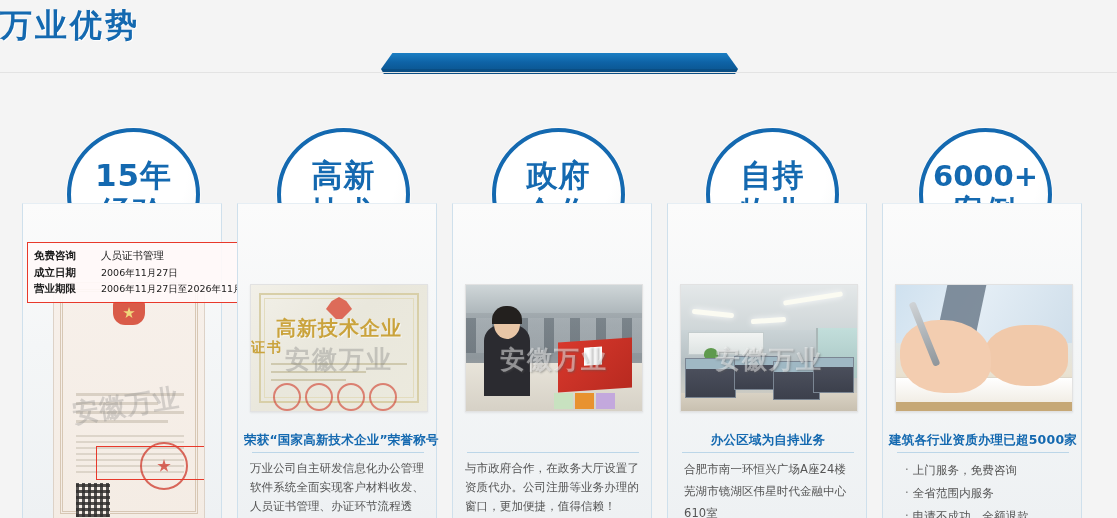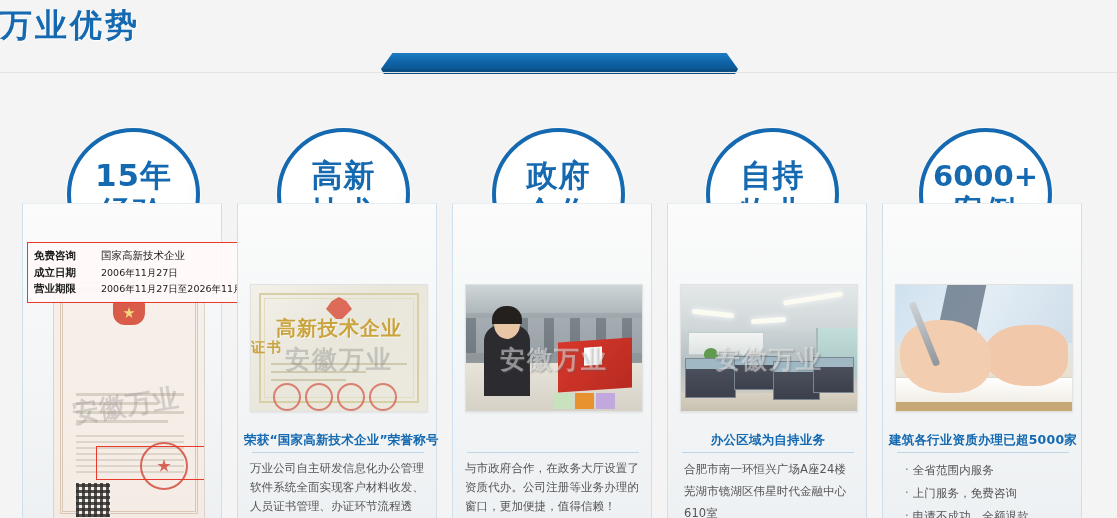--- a/index.html
+++ b/index.html
@@ -317,21 +317,21 @@
           </div>
           <div class="lic-qr"></div>
           <div class="lic-seal"></div>
           <div class="lic-mark">安徽万业</div>
           <div class="lic-annot-box2"></div>
         </div>
 
         <div class="lic-annot">
           <div class="row">
             <span class="lbl">免费咨询</span>
-            <span class="val big">国家高新技术企业</span>
+            <span class="val big">人员证书管理</span>
           </div>
           <div class="row">
             <span class="lbl">成立日期</span>
             <span class="val">2006年11月27日</span>
           </div>
           <div class="row">
             <span class="lbl">营业期限</span>
             <span class="val">2006年11月27日至2026年11月26日</span>
           </div>
         </div>
@@ -428,21 +428,21 @@
             <div class="book"></div>
             <div class="desk"></div>
             <div class="hand2"></div>
             <div class="hand1"></div>
             <div class="pen"></div>
           </div>
         </div>
         <div class="cap-title">建筑各行业资质办理已超5000家</div>
         <div class="cap-rule"></div>
         <div class="cap-body bullets">
+          <div>上门服务，免费咨询</div>
           <div>全省范围内服务</div>
-          <div>上门服务，免费咨询</div>
           <div>申请不成功，全额退款</div>
         </div>
       </div>
     </div>
 
   </div>
 </div>
 
 </body></html>

